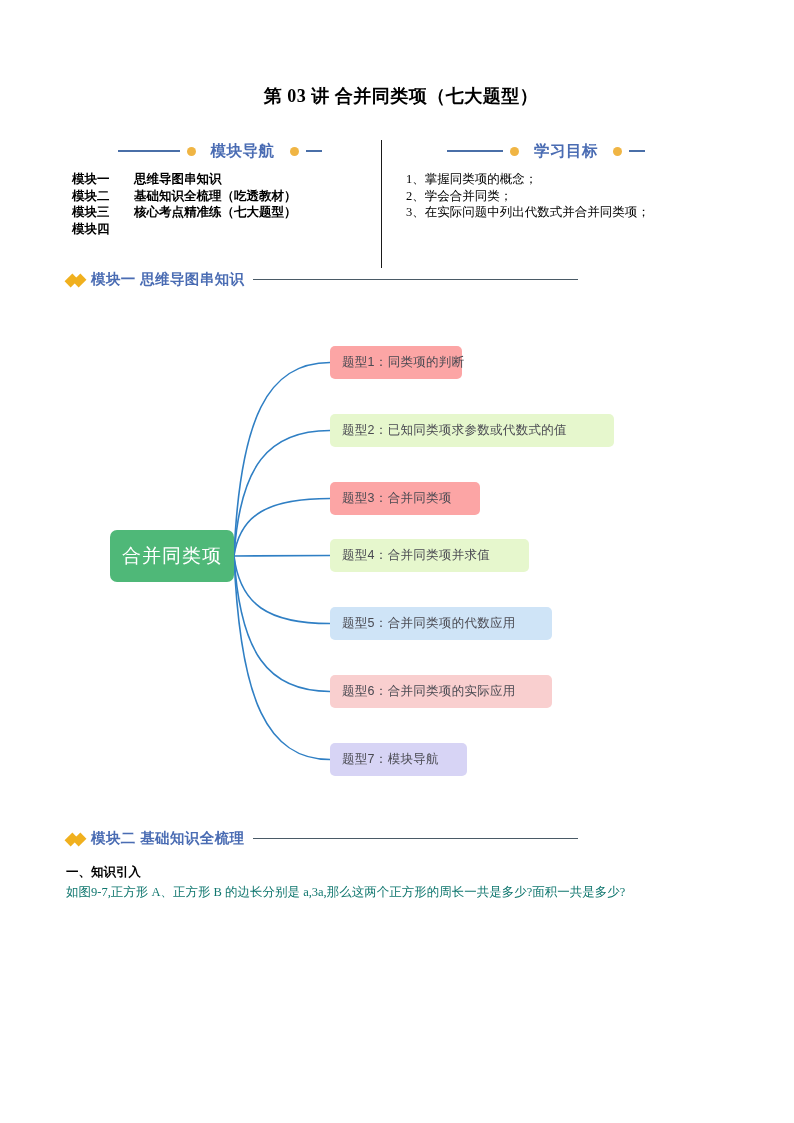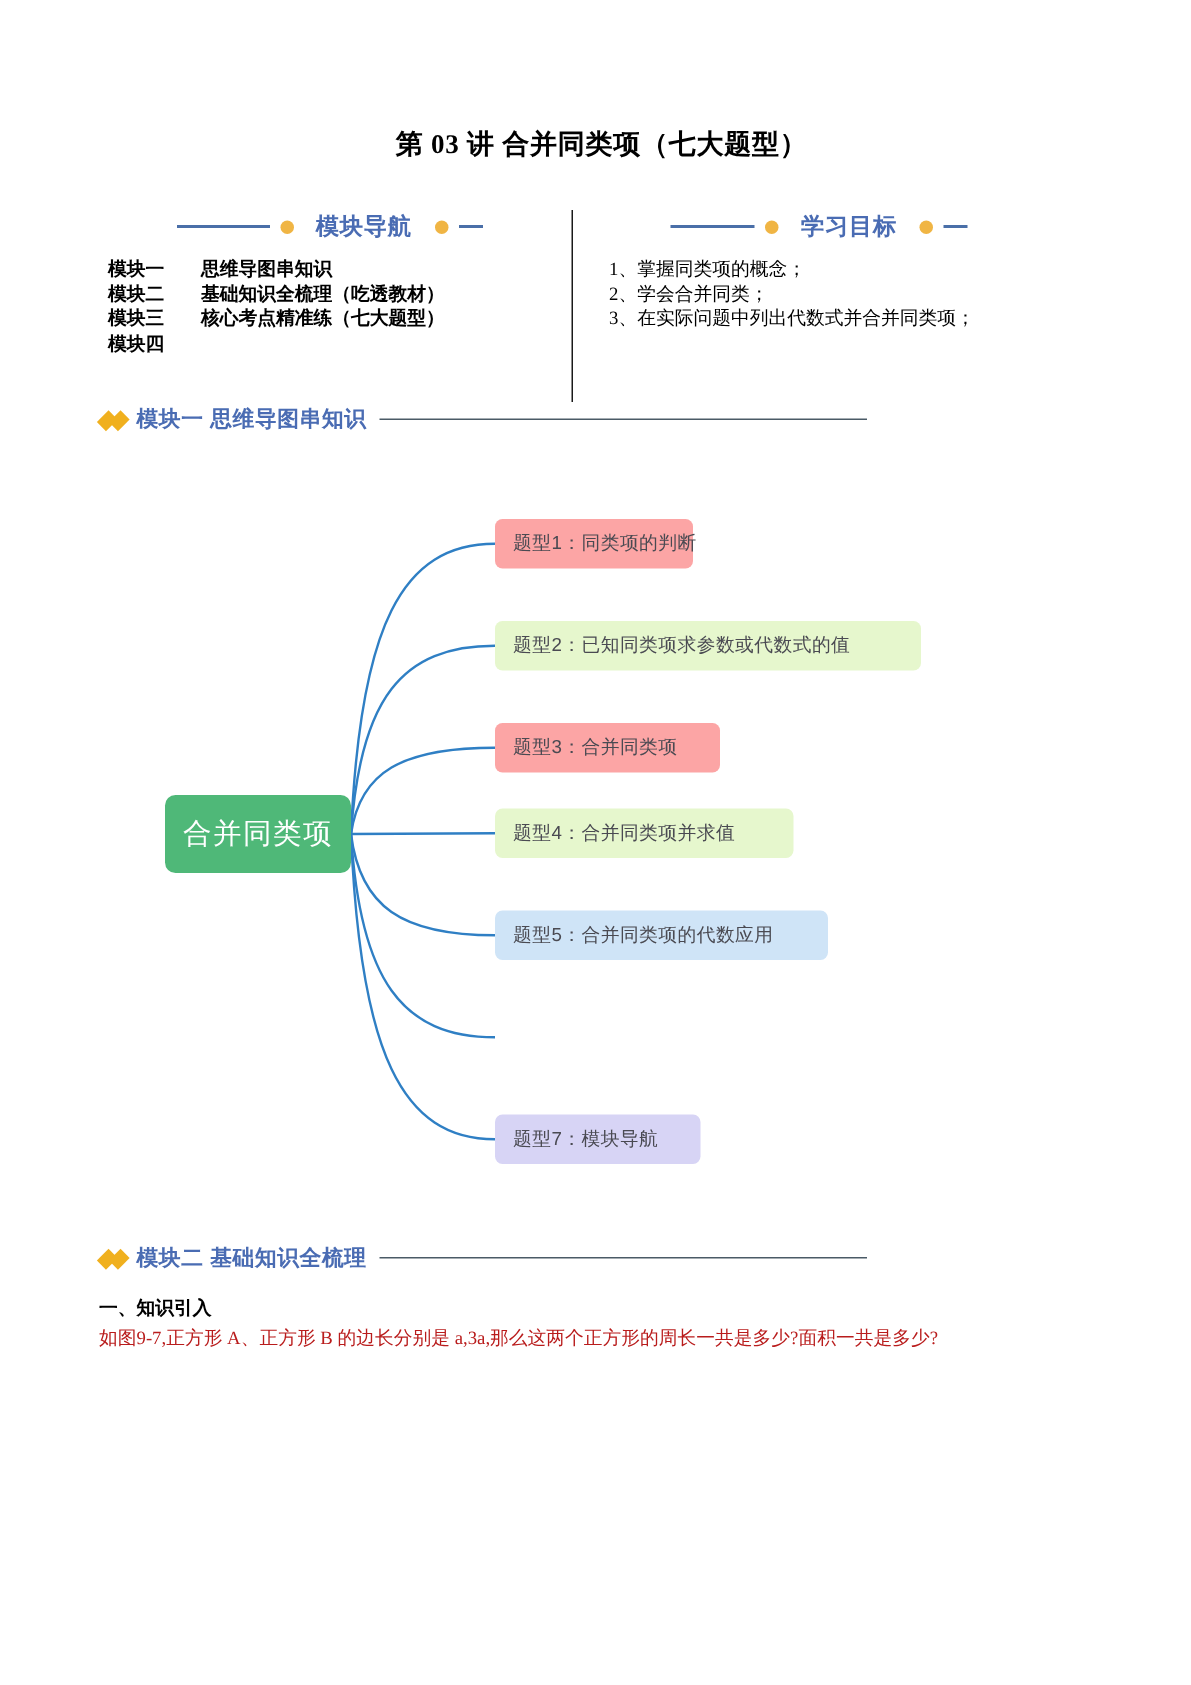--- a/index.html
+++ b/index.html
@@ -196,21 +196,21 @@
     color: #000;
   }
   .body-p {
     position: absolute;
     left: 66px;
     top: 884px;
     width: 700px;
     font-family: "Liberation Serif", "DejaVu Serif", serif;
     font-size: 12.5px;
     line-height: 17px;
-    color: #b91c1c;
+    color: #0f766e;
   }
 </style>
 </head>
 <body>
 
 <div class="doc-title">第 03 讲 合并同类项（七大题型）</div>
 
 <div class="panels">
 
   <div class="panel panel-left">
@@ -285,20 +285,23 @@
     </div>
   <div class="mm-node" style="top: 162px; background: #fca5a5; width: 150px;">
       <span>题型3：合并同类项</span>
     </div>
   <div class="mm-node" style="top: 219px; background: rgb(230, 247, 205); width: 199px;">
       <span>题型4：合并同类项并求值</span>
     </div>
   <div class="mm-node" style="top: 287px; background: rgb(207, 228, 247); width: 222px;">
       <span>题型5：合并同类项的代数应用</span>
     </div>
+  <div class="mm-node" style="top: 355px; background: rgb(249, 207, 207); width: 222px;">
+      <span>题型6：合并同类项的实际应用</span>
+    </div>
   <div class="mm-node" style="top: 423px; background: rgb(215, 212, 245); width: 137px;">
       <span>题型7：模块导航</span>
     </div>
 </div>
 
 <div class="sec" id="sec-2">
   <span class="dia">
       <i class="d1"></i>
       <i class="d2"></i>
     </span>

